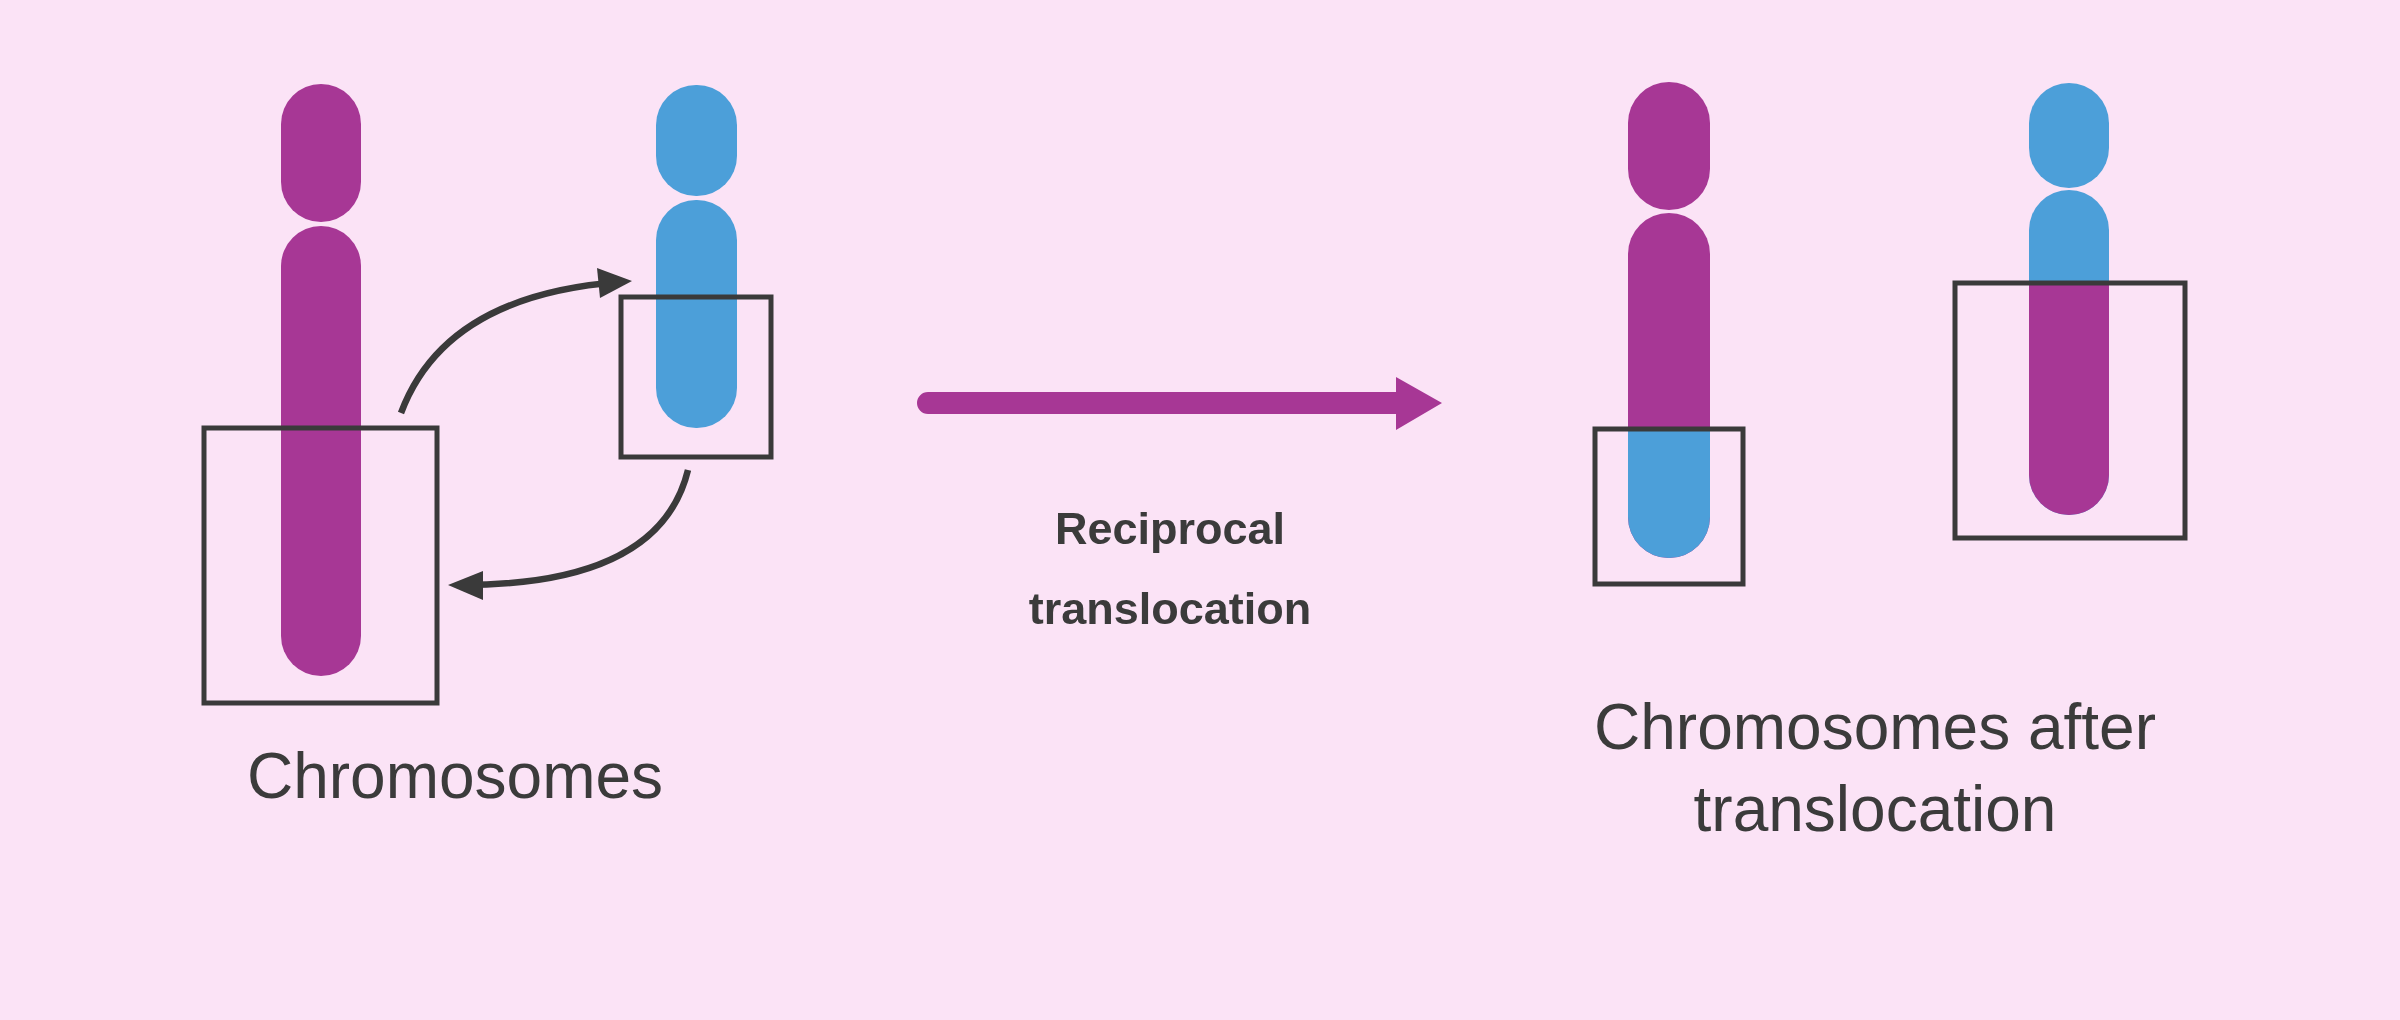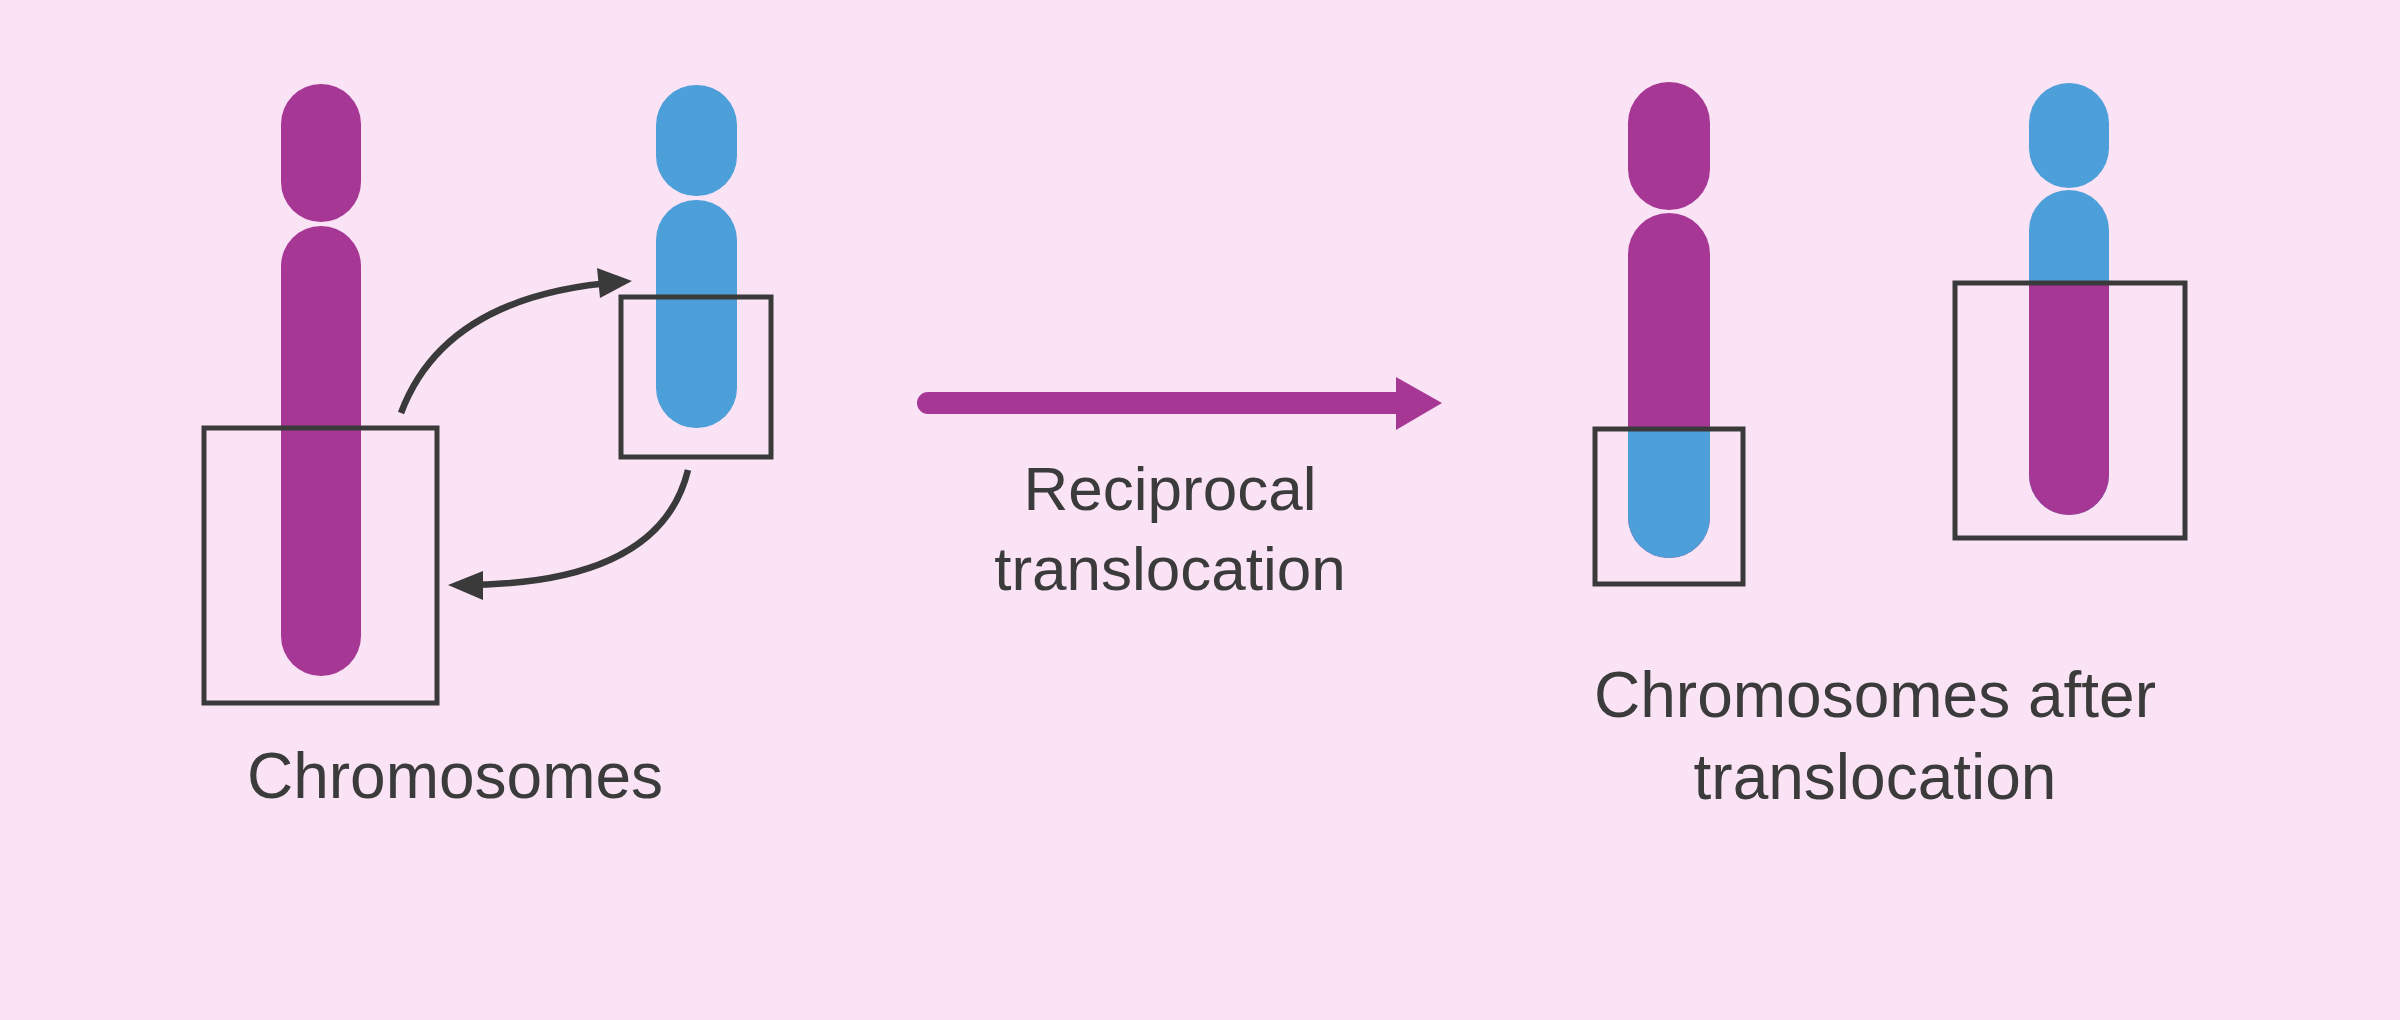--- a/index.html
+++ b/index.html
@@ -20,23 +20,24 @@
   }
   .caption {
     position: absolute;
     transform: translateX(-50%);
     text-align: center;
     font-size: 64px;
     line-height: 82px;
     white-space: nowrap;
   }
   .caption.process {
-    font-size: 62px;
+    font-size: 45px;
     line-height: 80px;
-    font-weight: normal;
+    font-weight: bold;
+    margin-top: 40px;
   }
 </style>
 </head>
 <body>
 
 <div class="stage" id="stage">
   <svg width="2400" height="1020" viewBox="0 0 2400 1020">
 
     <rect x="0" y="0" width="2400" height="1020" fill="#fbe3f6"></rect>
 
@@ -83,17 +84,17 @@
 
   <div class="caption" style="left: 455px; top: 735px; color: rgb(59, 59, 59);">
     <div>Chromosomes</div>
   </div>
 
   <div class="caption process" style="left: 1170px; top: 449px; color: rgb(59, 59, 59);">
     <div>Reciprocal</div>
     <div>translocation</div>
   </div>
 
-  <div class="caption" style="left: 1875px; top: 654px; color: rgb(59, 59, 59);">
+  <div class="caption" style="left: 1875px; top: 686px; color: rgb(59, 59, 59);">
     <div>Chromosomes after</div>
     <div>translocation</div>
   </div>
 </div>
 
 </body></html>

